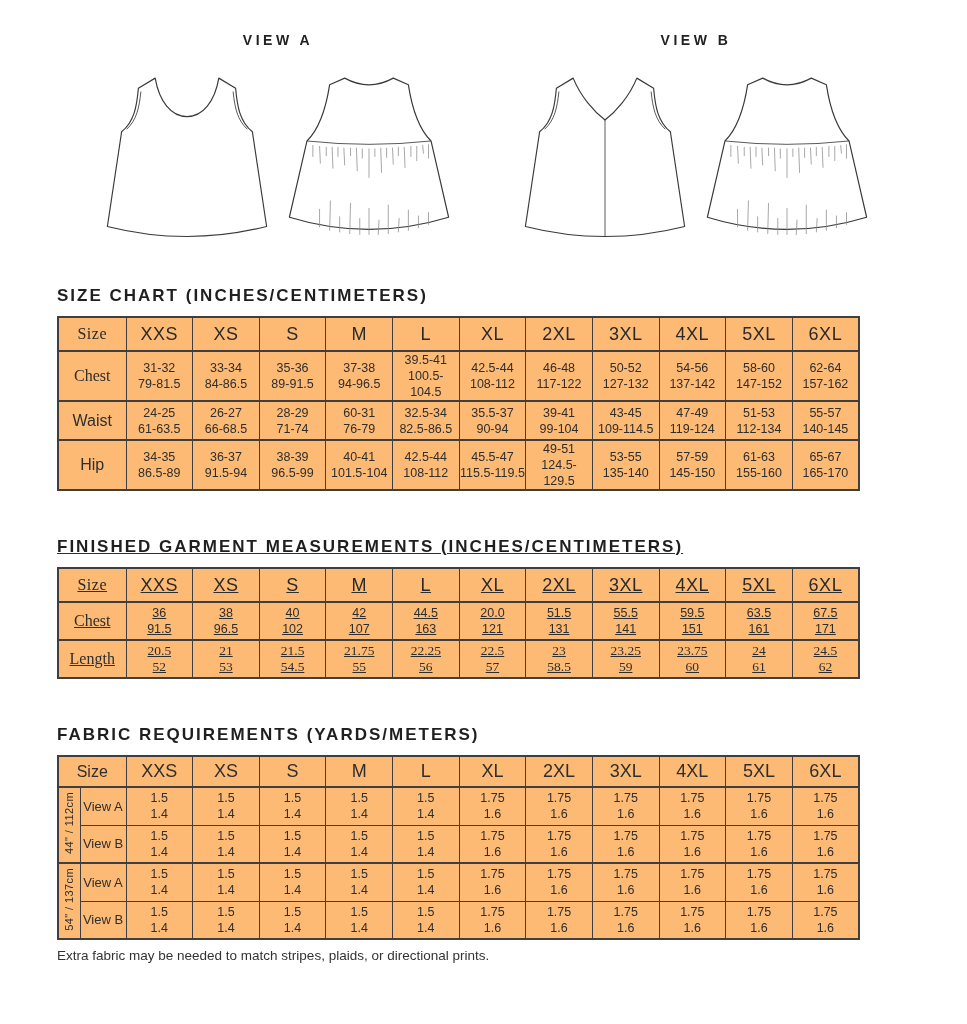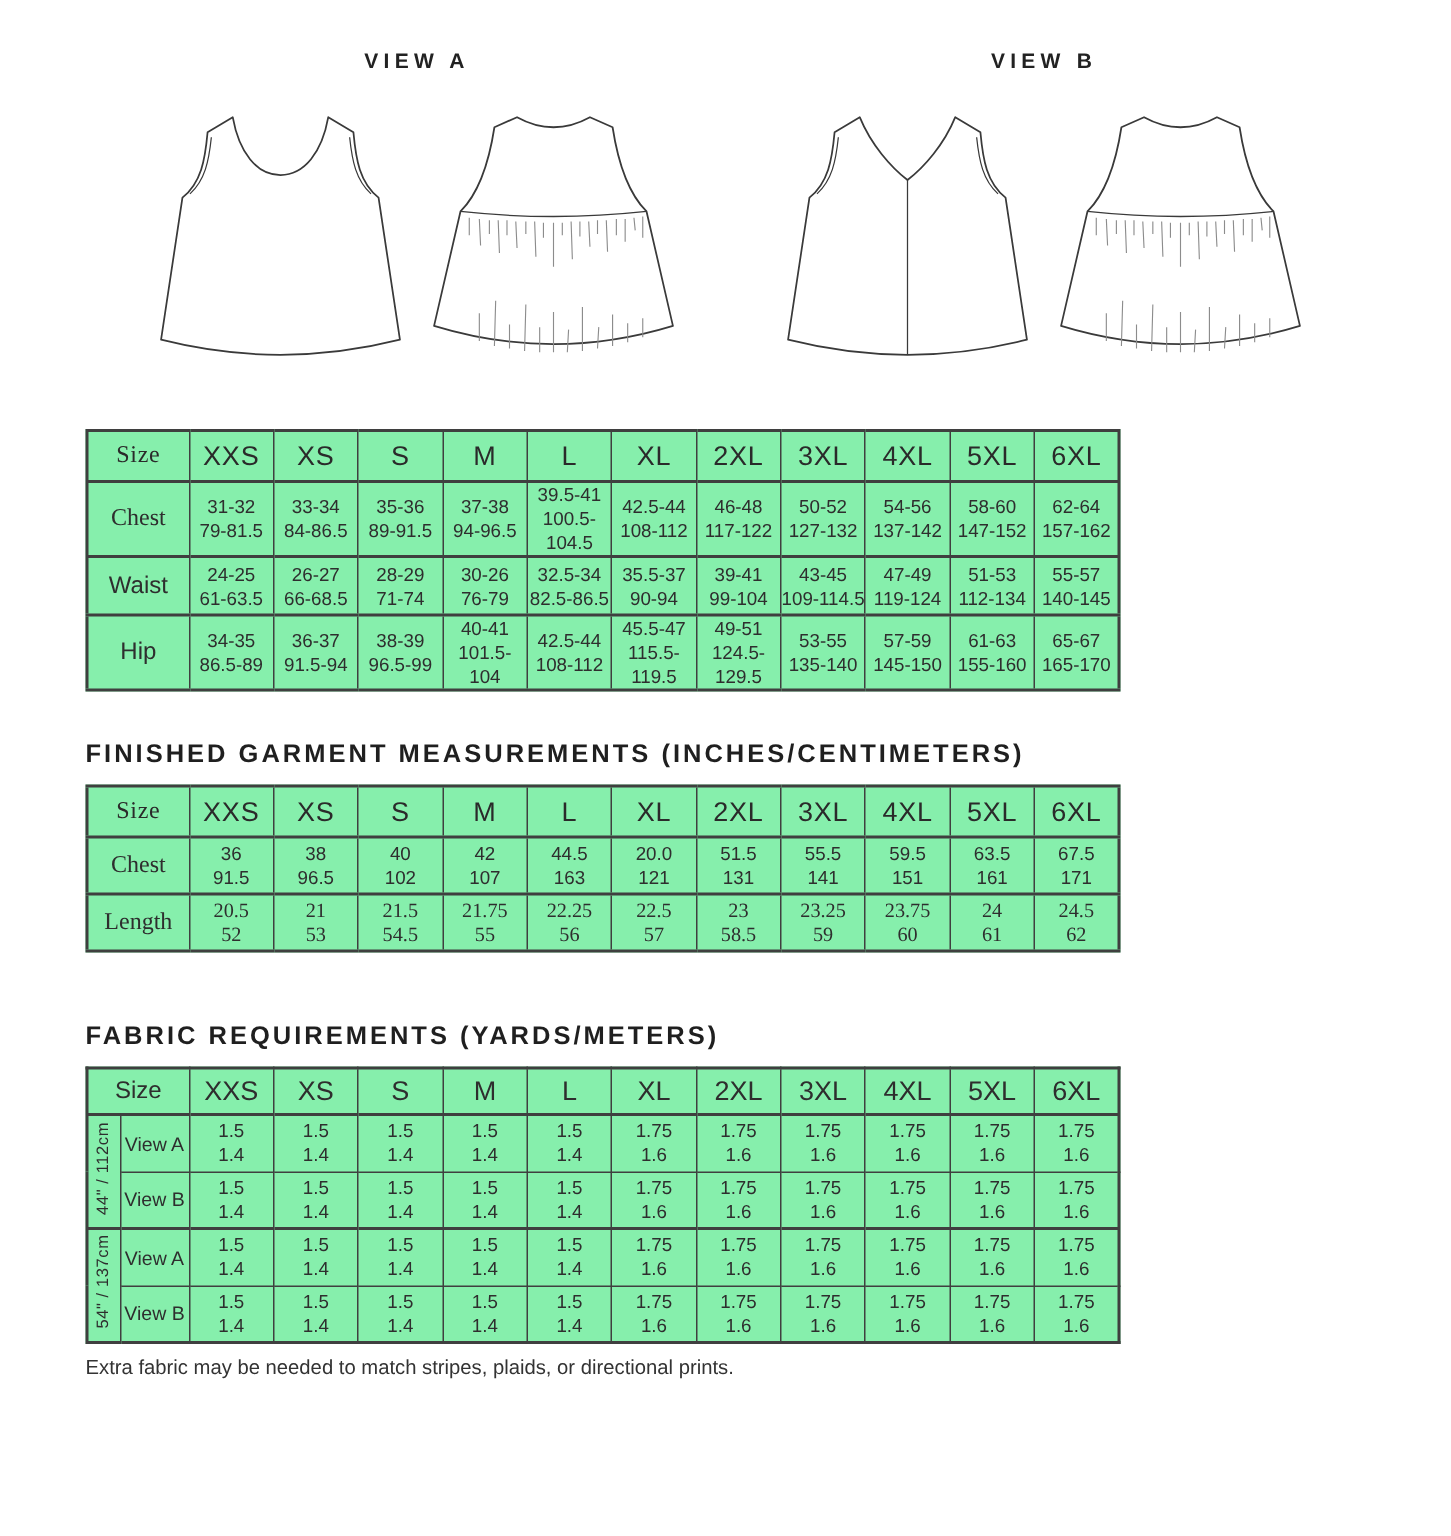--- a/index.html
+++ b/index.html
@@ -13,26 +13,26 @@
   .view-label{text-align:center;font-size:14px;font-weight:bold;letter-spacing:3.5px;color:#222;}
   .drawings{display:flex;justify-content:center;gap:6px;margin-top:24px;}
   svg.garment{display:block;}
   .outline{fill:none;stroke:#3a3a3a;stroke-width:1.4;stroke-linejoin:round;}
   .detail{fill:none;stroke:#3a3a3a;stroke-width:1;}
   .gather{fill:none;stroke:#8c8c8c;stroke-width:0.9;}
 
   
   .section-title{font-size:17px;font-weight:bold;letter-spacing:2px;color:#1f1f1f;}
   #size-section{margin-top:40px;}
-  #finished-section{margin-top:32px;}
+  #finished-section{margin-top:46px;text-decoration:underline;}
   #fabric-section{margin-top:46px;}
   .section-title{margin-bottom:10px;}
 
   
-  table{border-collapse:collapse;table-layout:fixed;width:690px;background:#86efac;}
+  table{border-collapse:collapse;table-layout:fixed;width:803px;background:#fdba74;}
   th,td{border:1px solid #3f3f3f;text-align:center;vertical-align:middle;padding:0;font-weight:normal;}
   table{border:2px solid #3f3f3f;}
 
   
   .measure-table th,.measure-table td{border-top-width:2px;border-bottom-width:2px;}
   .measure-table thead th{height:32px;font-size:18px;letter-spacing:0.5px;color:#2a2a2a;}
   .measure-table tbody th{font-size:16px;}
   .measure-table tbody tr{height:39px;}
   #finished-table tbody tr{height:38px;}
 
@@ -103,20 +103,21 @@
                    M147,88 L148,113 M155,87 L155,100 M162,87 L162,105 M169,86 L170,96 M176,85 L176,102"></path>
           <path class="gather" d="M46,184 L46,162 M58,188 L59,152 M70,190 L70,171 M82,192 L83,155
                    M94,193 L94,173 M105,193 L105,161 M116,193 L117,175 M128,192 L128,157
                    M140,190 L141,173 M152,188 L152,163 M164,185 L164,170 M176,181 L176,166"></path>
         </svg>
       </div>
     </div>
   </div>
 
   <div id="size-section">
+    <div class="section-title">SIZE CHART (INCHES/CENTIMETERS)</div>
     <table id="size-table" class="measure-table">
         <colgroup>
           <col style="width: 68px;">
           <col>
           <col>
           <col>
           <col>
           <col>
           <col>
           <col>
@@ -197,21 +198,21 @@
             </td>
             <td class="vcell">
               <div>26-27</div>
               <div>66-68.5</div>
             </td>
             <td class="vcell">
               <div>28-29</div>
               <div>71-74</div>
             </td>
             <td class="vcell">
-              <div>30-26</div>
+              <div>60-31</div>
               <div>76-79</div>
             </td>
             <td class="vcell">
               <div>32.5-34</div>
               <div>82.5-86.5</div>
             </td>
             <td class="vcell">
               <div>35.5-37</div>
               <div>90-94</div>
             </td>

